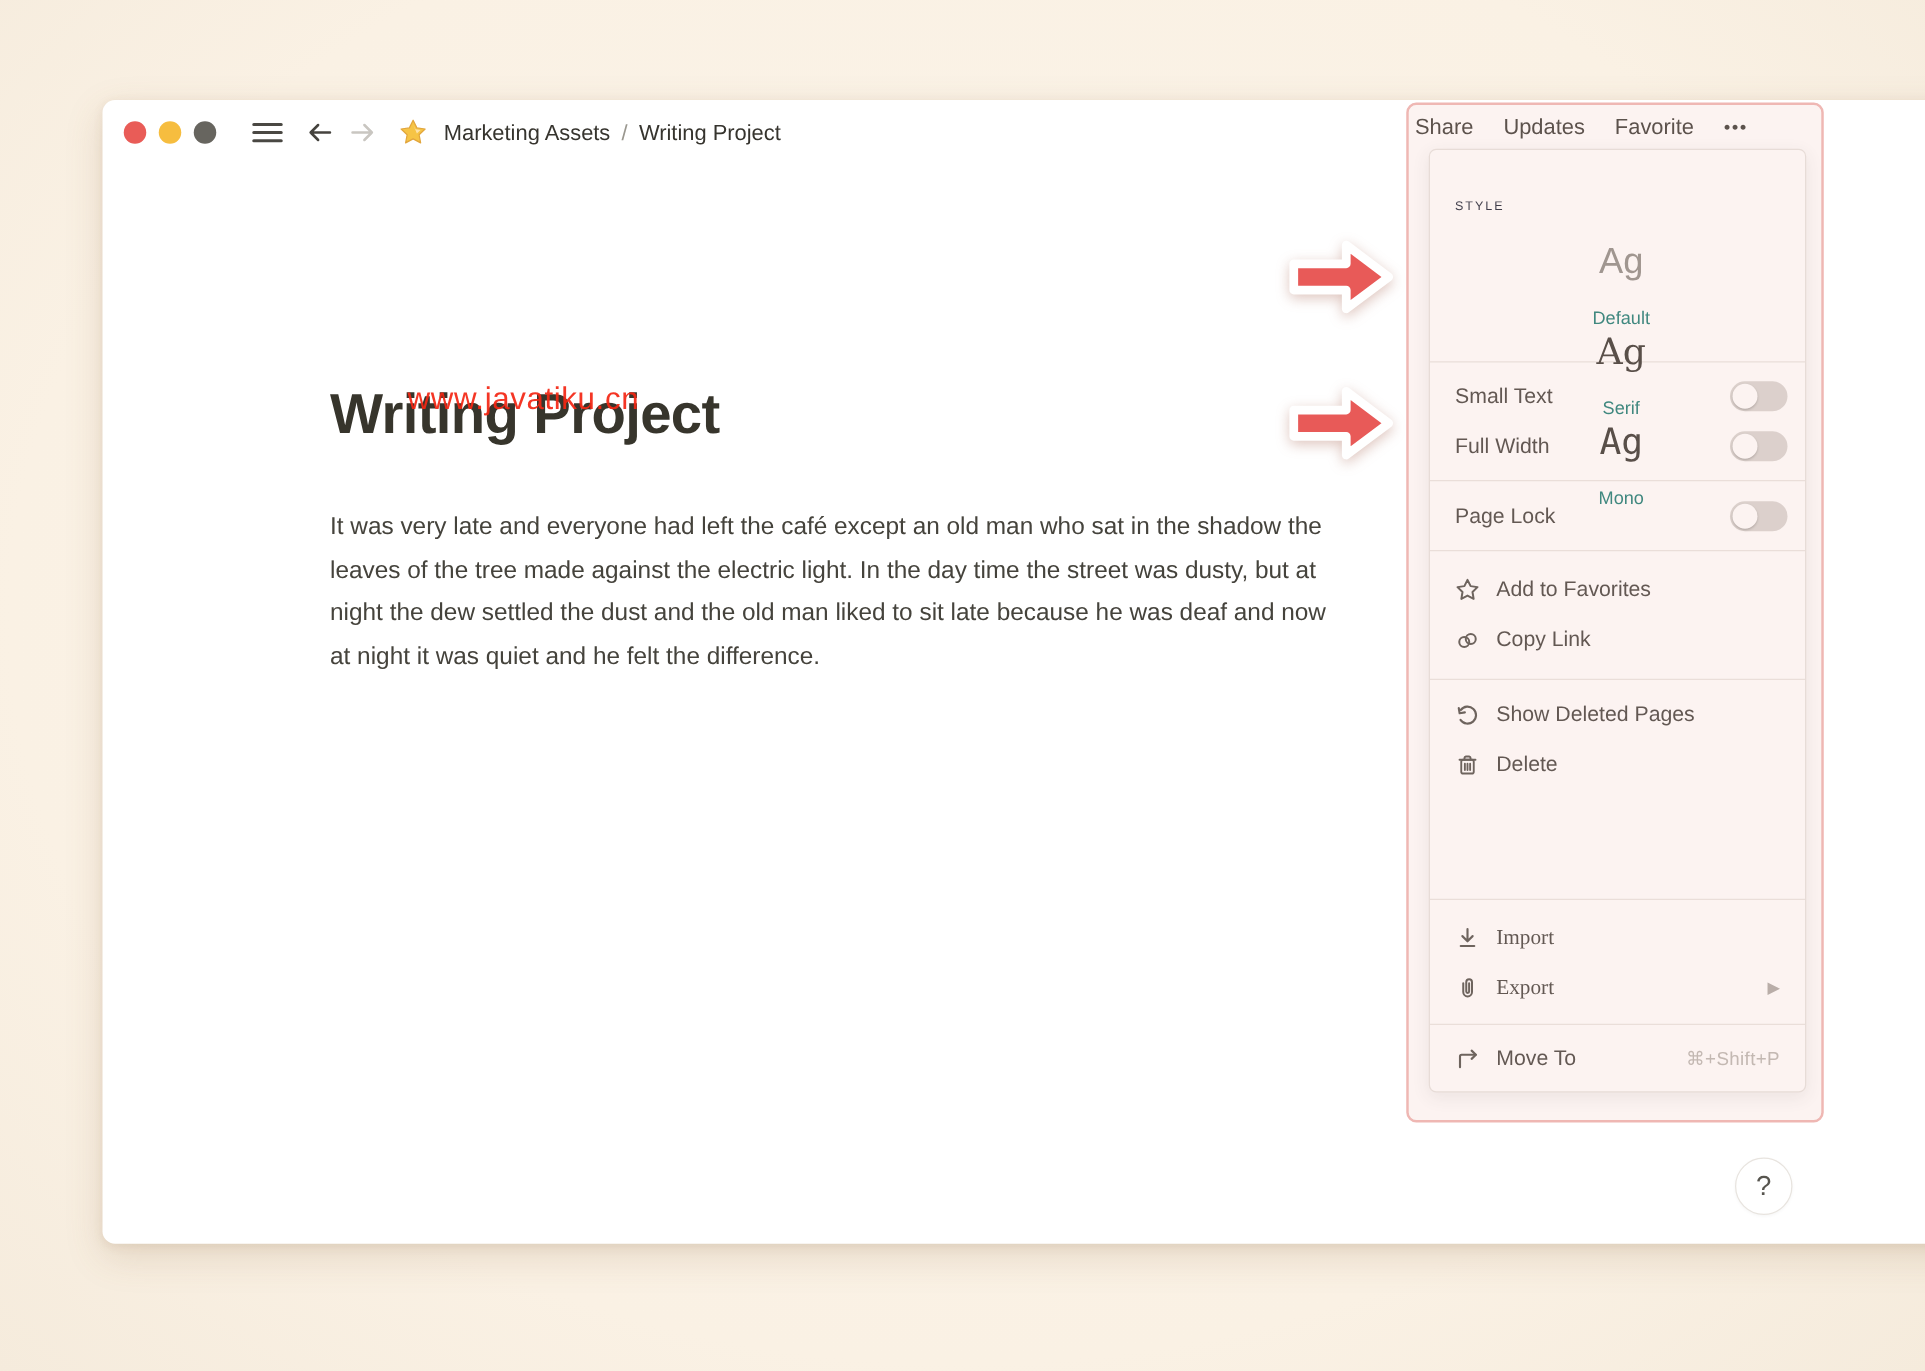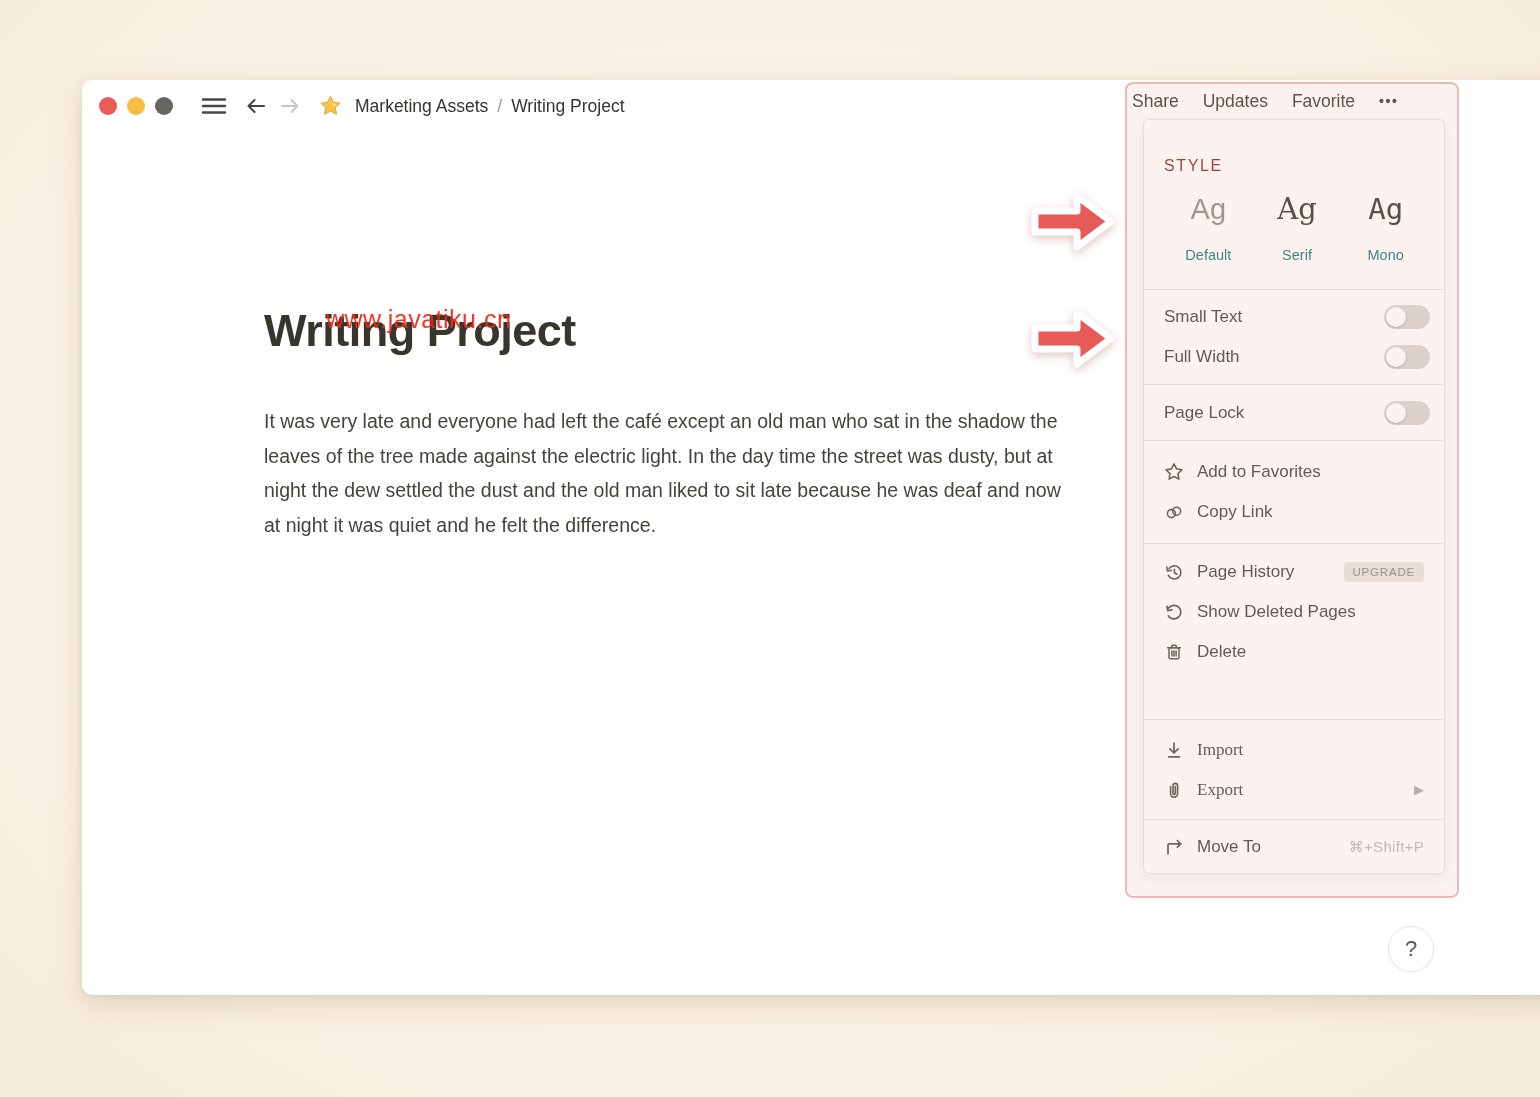--- a/index.html
+++ b/index.html
@@ -47,22 +47,22 @@
     font-size:17.5px; color:#33312c; }
   .top-actions .ta { margin-right:24px; }
   .top-actions .dots { font-size:14px; letter-spacing:1.5px; font-weight:bold; margin-right:0; }
   
   .menu-card { position:absolute; left:16px; top:35px; width:302px; height:755px;
     background:#fff; border:1px solid #e5e2de; border-radius:6px;
     box-shadow:0 4px 14px rgba(0,0,0,.08); }
   .sec { border-bottom:1px solid #e8e5e1; }
   .sec:last-child { border-bottom:none; }
   .sec-style { height:170px; padding:38px 14px 0 20px; }
-  .style-heading { font-size:16px; letter-spacing:1.6px; color:#7f1d1d; line-height:15px; }
-  .font-row { display:flex; margin-top:18px; }
+  .style-heading { font-size:10px; letter-spacing:1.6px; color:#0f172a; line-height:15px; }
+  .font-row { display:flex; margin-top:18px;flex-direction:column; }
   .font-opt { flex:1; text-align:center; }
   .font-sample { font-size:29px; line-height:36px; }
   .font-sample.default { color:#8a8883; font-family:"Liberation Sans","DejaVu Sans",sans-serif; }
   .font-sample.serif { color:#2f2d28; font-family:"DejaVu Serif","Liberation Serif",serif; }
   .font-sample.mono { color:#2f2d28; font-family:"DejaVu Sans Mono","Liberation Mono",monospace; }
   .font-label { font-size:14.5px; color:#0f766e; margin-top:20px; }
   .sec-toggles { height:95px; padding-top:7px; }
   .sec-lock { height:56px; padding-top:8px; }
   .sec-fav { height:103px; padding-top:11px; }
   .sec-hist { height:176px; padding-top:8px; }
@@ -208,31 +208,20 @@
                   <circle cx="12.6" cy="9.2" r="4"></circle>
                 </svg>
             </span>
             <span class="lbl">Copy Link</span>
           </div>
         </div>
 
         <div class="sec sec-hist">
           <div class="row">
             <span class="mi">
-              <svg width="20" height="20" viewBox="0 0 20 20" fill="none" stroke="#4a4843" stroke-width="1.6" stroke-linecap="round" stroke-linejoin="round">
-                  <path d="M4.4 13.4A6.6 6.6 0 1 0 4.9 6.6"></path>
-                  <path d="M2.8 5.1l.6 3.9 3.9-.6"></path>
-                  <path d="M10.4 7.2v3.5l2.5 1.5"></path>
-                </svg>
-            </span>
-            <span class="lbl">Page History</span>
-            <span class="right badge">UPGRADE</span>
-          </div>
-          <div class="row">
-            <span class="mi">
               <svg width="20" height="20" viewBox="0 0 20 20" fill="none" stroke="#4a4843" stroke-width="1.7" stroke-linecap="round" stroke-linejoin="round">
                   <path d="M4.4 13.9A6.8 6.8 0 1 0 4.6 6"></path>
                   <path d="M3 4.4l.7 4.2 4.2-.7"></path>
                 </svg>
             </span>
             <span class="lbl">Show Deleted Pages</span>
           </div>
           <div class="row">
             <span class="mi">
               <svg width="20" height="20" viewBox="0 0 20 20" fill="none" stroke="#4a4843" stroke-width="1.5" stroke-linecap="round" stroke-linejoin="round">

